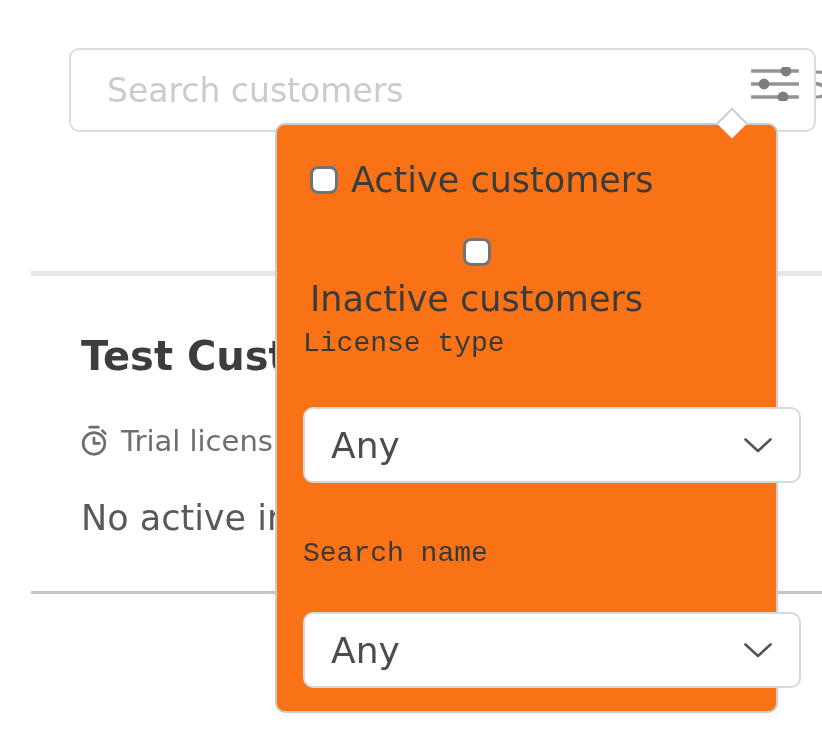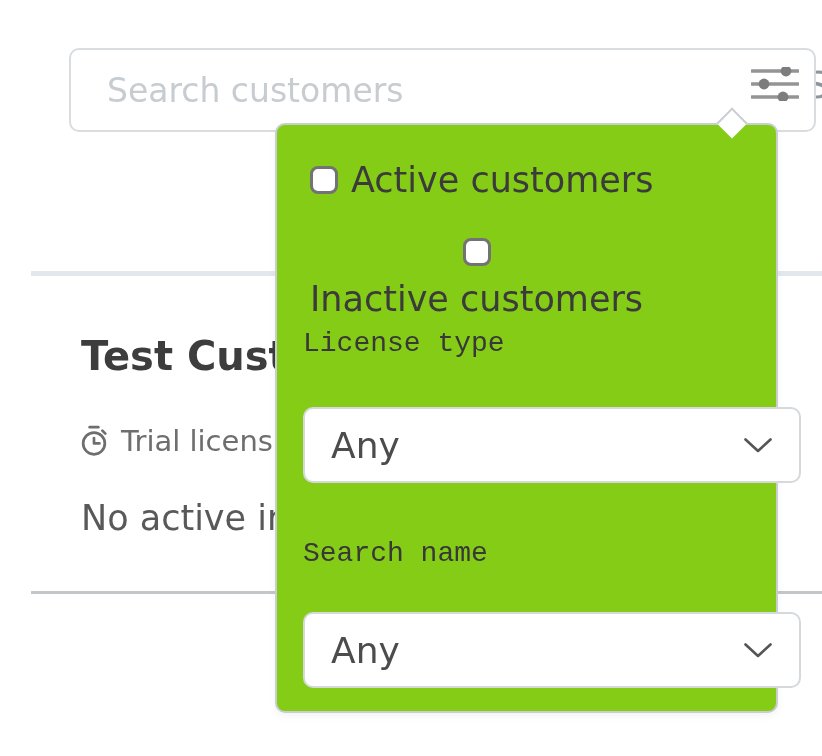--- a/index.html
+++ b/index.html
@@ -87,21 +87,21 @@
     color: #595959;
     white-space: nowrap;
     z-index: 1;
   }
 
   
   .popover {
     position: absolute;
     left: 275px; top: 123px;
     width: 503px; height: 590px;
-    background: #84cc16;
+    background: #f97316;
     border: 2px solid #c9cdd1;
     border-radius: 10px;
     box-shadow: 0 3px 8px rgba(0,0,0,0.05);
     z-index: 10;
   }
   .popover-caret {
     position: absolute;
     left: 444px; top: -13px;
     width: 22px; height: 22px;
     background: #ffffff;

